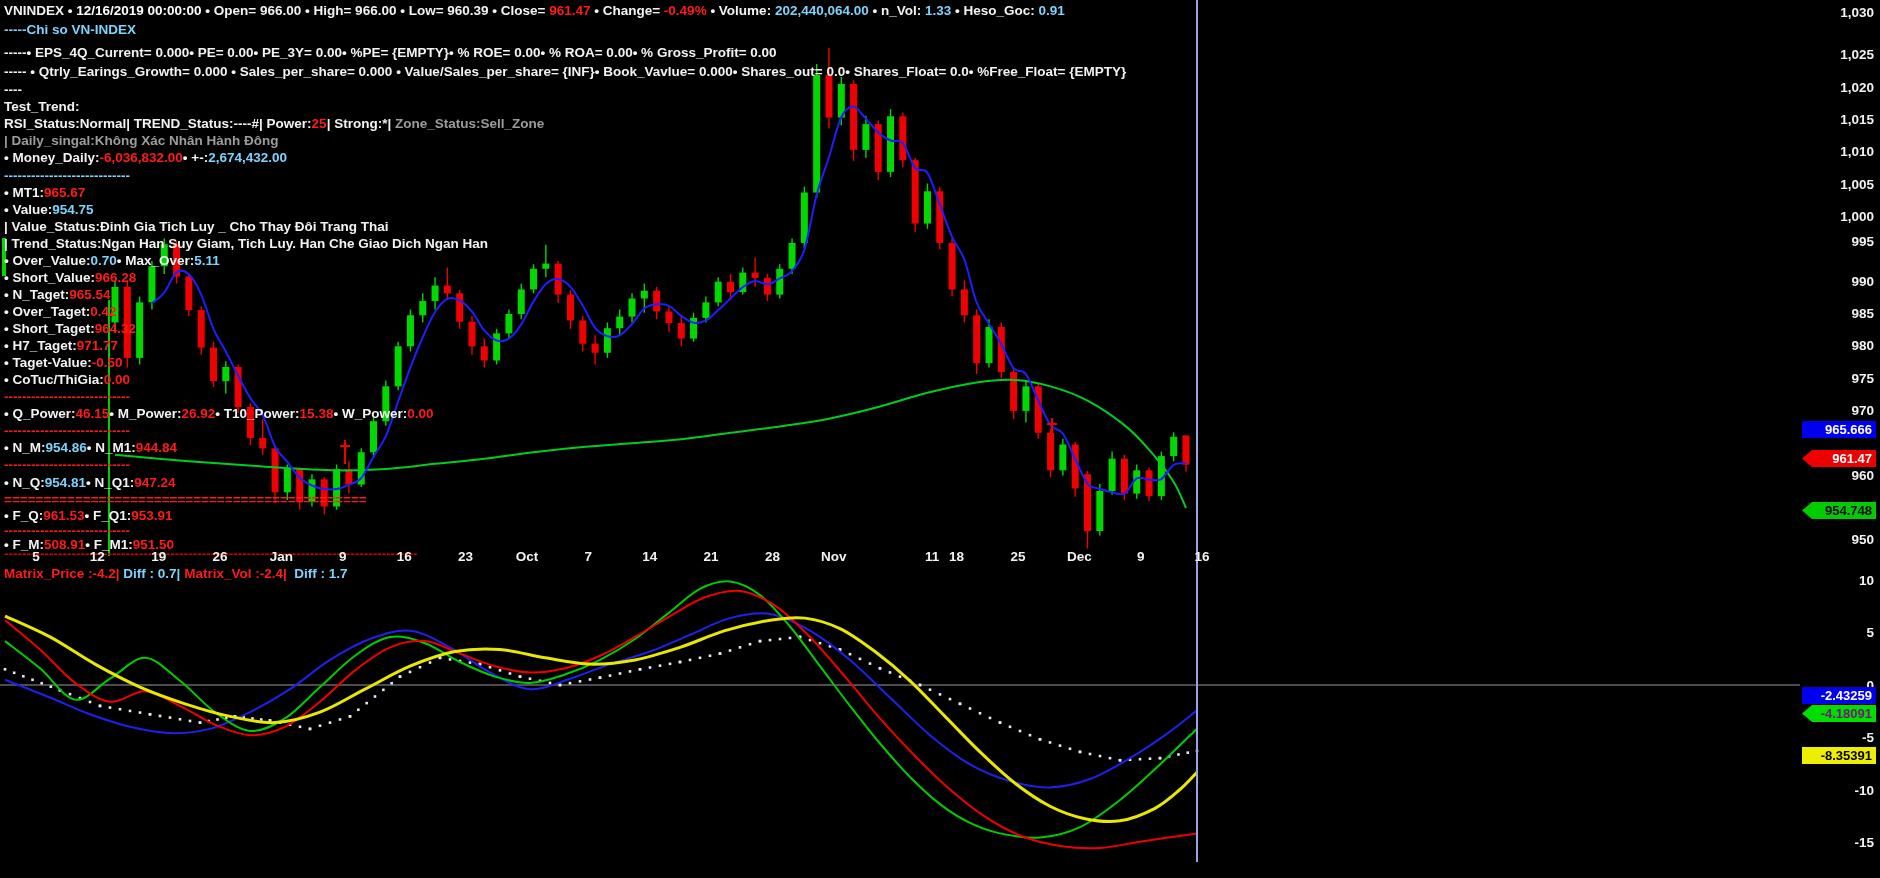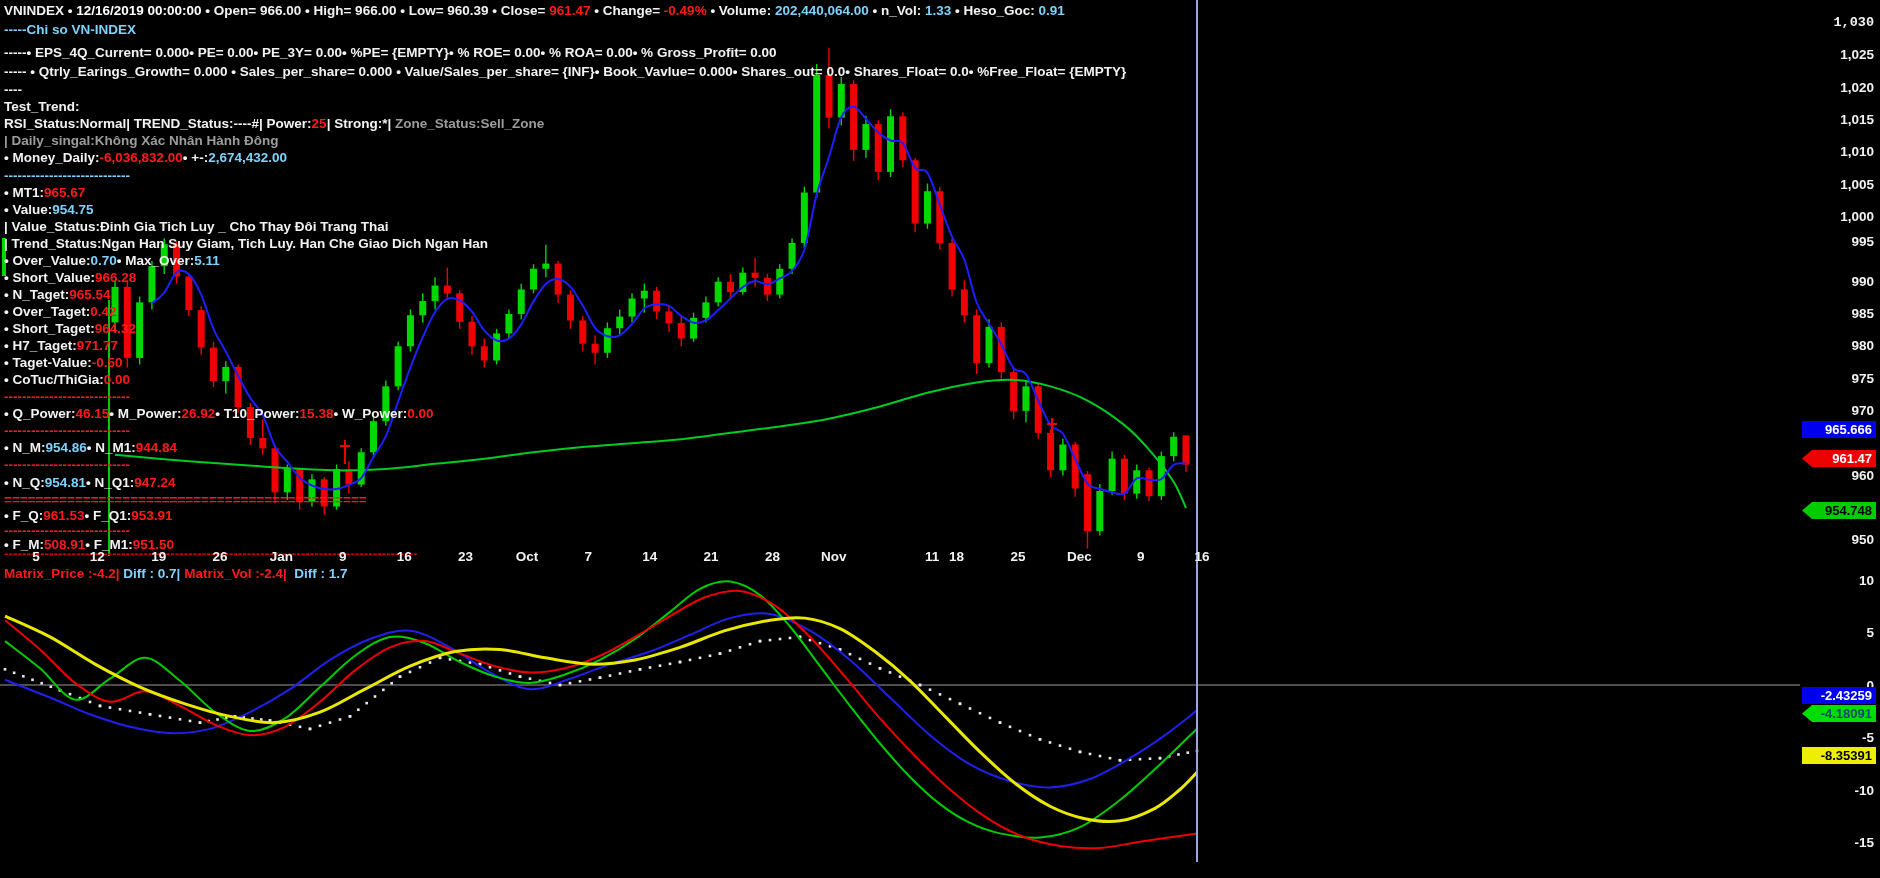--- a/index.html
+++ b/index.html
@@ -419,21 +419,21 @@
       <div class="xtick" style="left: 772.44px;">28</div>
       <div class="xtick month" style="left: 833.81px;">Nov</div>
       <div class="xtick" style="left: 895.18px; margin-left: 37px;">11</div>
       <div class="xtick" style="left: 956.55px;">18</div>
       <div class="xtick" style="left: 1017.92px;">25</div>
       <div class="xtick month" style="left: 1079.29px;">Dec</div>
       <div class="xtick" style="left: 1140.66px;">9</div>
       <div class="xtick" style="left: 1202.03px;">16</div>
     </div>
   <div id="yaxis">
-      <div class="ytick" style="top: 15px; font-family: Liberation Mono, monospace;">1,030</div>
+      <div class="ytick" style="top: 5px;">1,030</div>
       <div class="ytick" style="top: 47px;">1,025</div>
       <div class="ytick" style="top: 80px;">1,020</div>
       <div class="ytick" style="top: 112px;">1,015</div>
       <div class="ytick" style="top: 144px;">1,010</div>
       <div class="ytick" style="top: 177px;">1,005</div>
       <div class="ytick" style="top: 209px;">1,000</div>
       <div class="ytick" style="top: 234px;">995</div>
       <div class="ytick" style="top: 274px;">990</div>
       <div class="ytick" style="top: 306px;">985</div>
       <div class="ytick" style="top: 338px;">980</div>
@@ -446,16 +446,16 @@
       <div class="ytick" style="top: 678px;">0</div>
       <div class="ytick" style="top: 730px;">-5</div>
       <div class="ytick" style="top: 783px;">-10</div>
       <div class="ytick" style="top: 835px;">-15</div>
     </div>
   <div id="chips">
       <div class="chip" style="top: 421px; background: rgb(0, 0, 238); color: rgb(255, 255, 255);">965.666</div>
       <div class="chip arrow" style="top: 450px; background: rgb(238, 0, 0); color: rgb(255, 255, 255); padding-left: 10px;">961.47</div>
       <div class="chip arrow" style="top: 502px; background: rgb(0, 204, 0); color: #000000; padding-left: 10px;">954.748</div>
       <div class="chip" style="top: 687px; background: rgb(0, 0, 238); color: rgb(255, 255, 255);">-2.43259</div>
-      <div class="chip arrow" style="top: 705px; background: rgb(0, 221, 0); color: #0c4a6e; padding-left: 10px;">-4.18091</div>
+      <div class="chip arrow" style="top: 705px; background: rgb(0, 221, 0); color: #701a75; padding-left: 10px;">-4.18091</div>
       <div class="chip" style="top: 747px; background: rgb(238, 238, 0); color: rgb(0, 0, 0);">-8.35391</div>
     </div>
 </div>
 
 </body></html>

